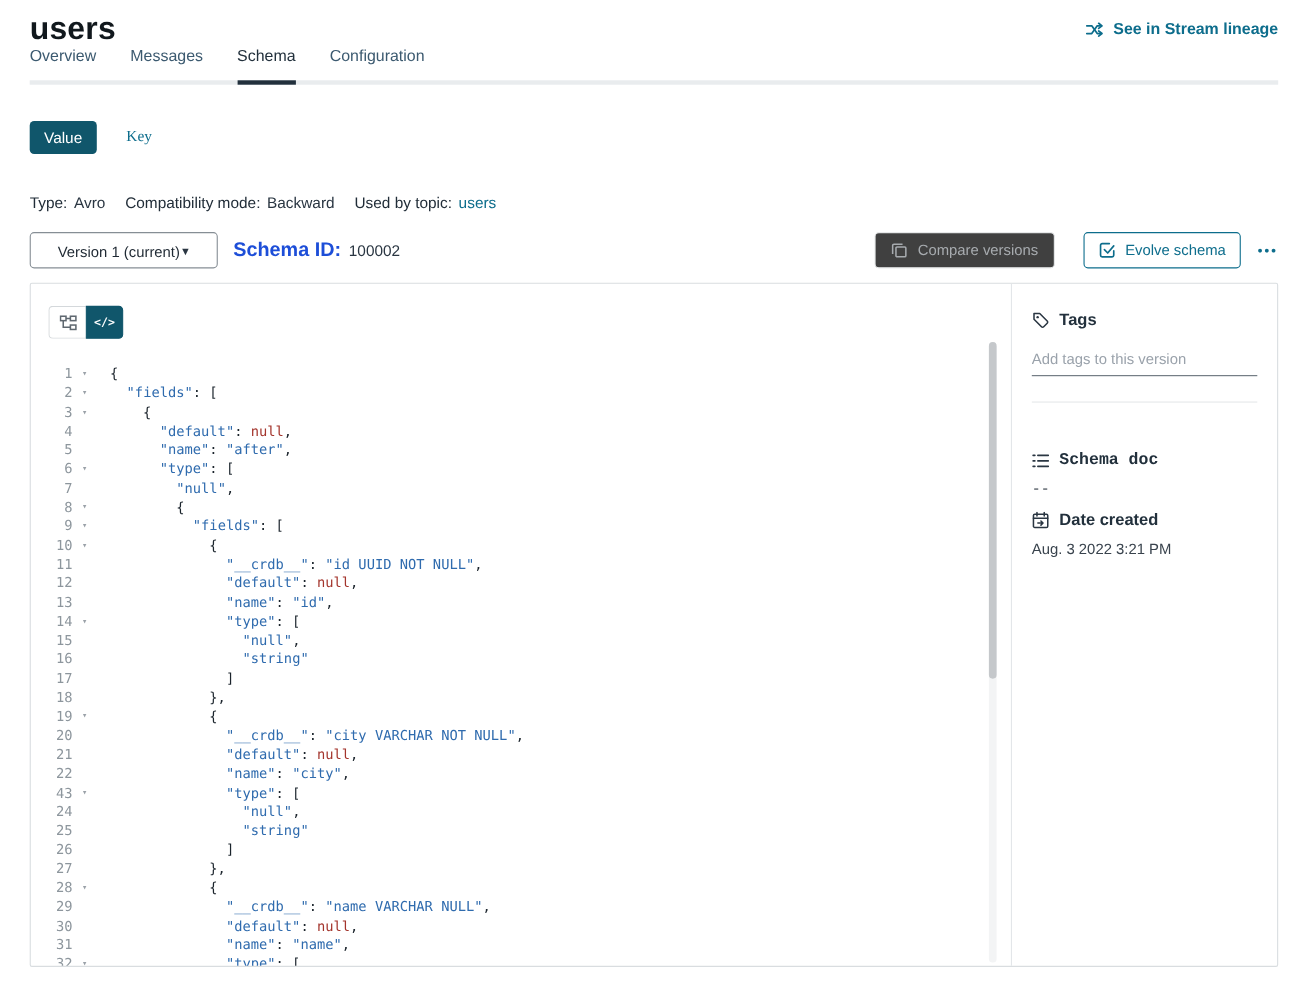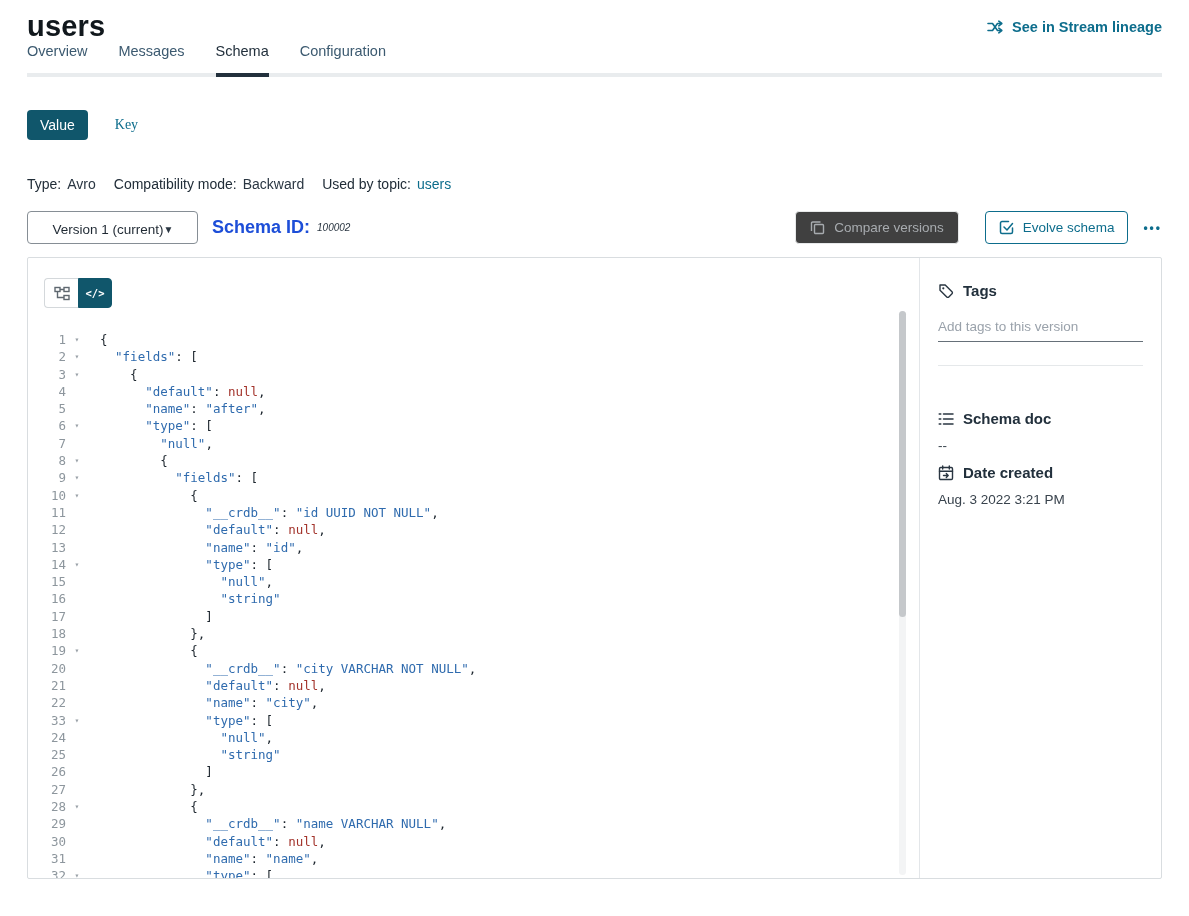--- a/index.html
+++ b/index.html
@@ -32,21 +32,21 @@
   .meta-item { display: flex; gap: 6px; }
   .teal-link { color: #0d6d8c; cursor: pointer; text-decoration: none; }
 
   
   .controls-row { display: flex; align-items: center; margin-top: 19px; }
   .version-select { width: 171px; height: 33px; border: 1px solid #868e95; border-radius: 4px; background: #fff;
     display: flex; align-items: center; justify-content: center; padding: 3px 11px 0 12px;
     font-size: 13.5px; color: #1f2933; cursor: pointer; }
   .chevron { font-size: 10px; color: #2a3642; }
   .sid-label { font-weight: 700; margin-left: 14px; font-size: 18px; color: #1d4ed8; }
-  .sid-value { margin-left: 7px; font-size: 10px; font-style: italic; }
+  .sid-value { margin-left: 7px; font-size: 14px; }
   .spacer { flex: 1; }
   .btn-compare { display: flex; align-items: center; gap: 9px; background: #404040; border: 1px solid #e7e9ea; color: #a7abaf;
     border-radius: 4px; height: 33px; padding: 0 14px; font-size: 13.5px; font-family: inherit; cursor: default; }
   .btn-evolve { display: flex; align-items: center; gap: 9px; background: #fff; border: 1px solid #0d6d8c; color: #0d6d8c;
     border-radius: 4px; height: 33px; padding: 0 13px; font-size: 13.5px; font-family: inherit; margin-left: 26px; cursor: pointer; text-align: right; }
   .btn-more { border: none; background: none; color: #0d6d8c; font-size: 12px; font-weight: 700; letter-spacing: 2px; margin-left: 15px; cursor: pointer; }
 
   
   .panel { display: flex; margin-top: 13px; border: 1px solid #d9dde0; border-radius: 2px; height: 622px; }
   .editor { flex: 1; position: relative; padding: 20px 0 0 16px; overflow: hidden; }
@@ -68,21 +68,21 @@
   .scroll-track { position: absolute; top: 53px; bottom: 3px; right: 13px; width: 7px; background: #f3f4f5; border-radius: 4px; }
   .scroll-thumb { position: absolute; top: 0; height: 306px; width: 7px; background: #c5c8cb; border-radius: 4px; cursor: pointer; }
 
   
   .sidebar { width: 242px; border-left: 1px solid #e3e6e9; padding: 24px 18px 0 18px; flex: none; }
   .sec-head { display: flex; align-items: center; gap: 9px; font-size: 15px; font-weight: 700; color: #22303c; }
   .tag-input { display: block; width: 100%; border: none; border-bottom: 1.5px solid #667079; padding: 4px 0 7px;
     font-size: 13.5px; margin-top: 16px; outline: none; font-family: inherit; color: #2a3642; background: transparent; }
   .tag-input::placeholder { color: #9aa2ab; }
   .sb-divider { border: none; border-top: 1px solid #e5e8ea; margin-top: 23px; }
-  .sec-schema-doc { margin-top: 44px; }
+  .sec-schema-doc { margin-top: 44px; font-family: Liberation Mono, monospace; }
   .sec-date { margin-top: 11px; }
   .sec-value { margin-top: 11px; font-size: 13.5px; color: #39434d; }
 
   .icon { flex: none; display: inline-flex; }
 </style>
 </head>
 <body>
 
 <div class="page">
 
@@ -281,21 +281,21 @@
             <span class="ln">21</span>
             <span class="fold"></span>
             <span class="code"><span class="t-w">              </span><span class="t-k">"default"</span><span class="t-p">: </span><span class="t-n">null</span><span class="t-p">,</span></span>
           </div>
           <div class="code-row">
             <span class="ln">22</span>
             <span class="fold"></span>
             <span class="code"><span class="t-w">              </span><span class="t-k">"name"</span><span class="t-p">: </span><span class="t-s">"city"</span><span class="t-p">,</span></span>
           </div>
           <div class="code-row">
-            <span class="ln">33</span>
+            <span class="ln">43</span>
             <span class="fold">▾</span>
             <span class="code"><span class="t-w">              </span><span class="t-k">"type"</span><span class="t-p">: [</span></span>
           </div>
           <div class="code-row">
             <span class="ln">24</span>
             <span class="fold"></span>
             <span class="code"><span class="t-w">                </span><span class="t-s">"null"</span><span class="t-p">,</span></span>
           </div>
           <div class="code-row">
             <span class="ln">25</span>

